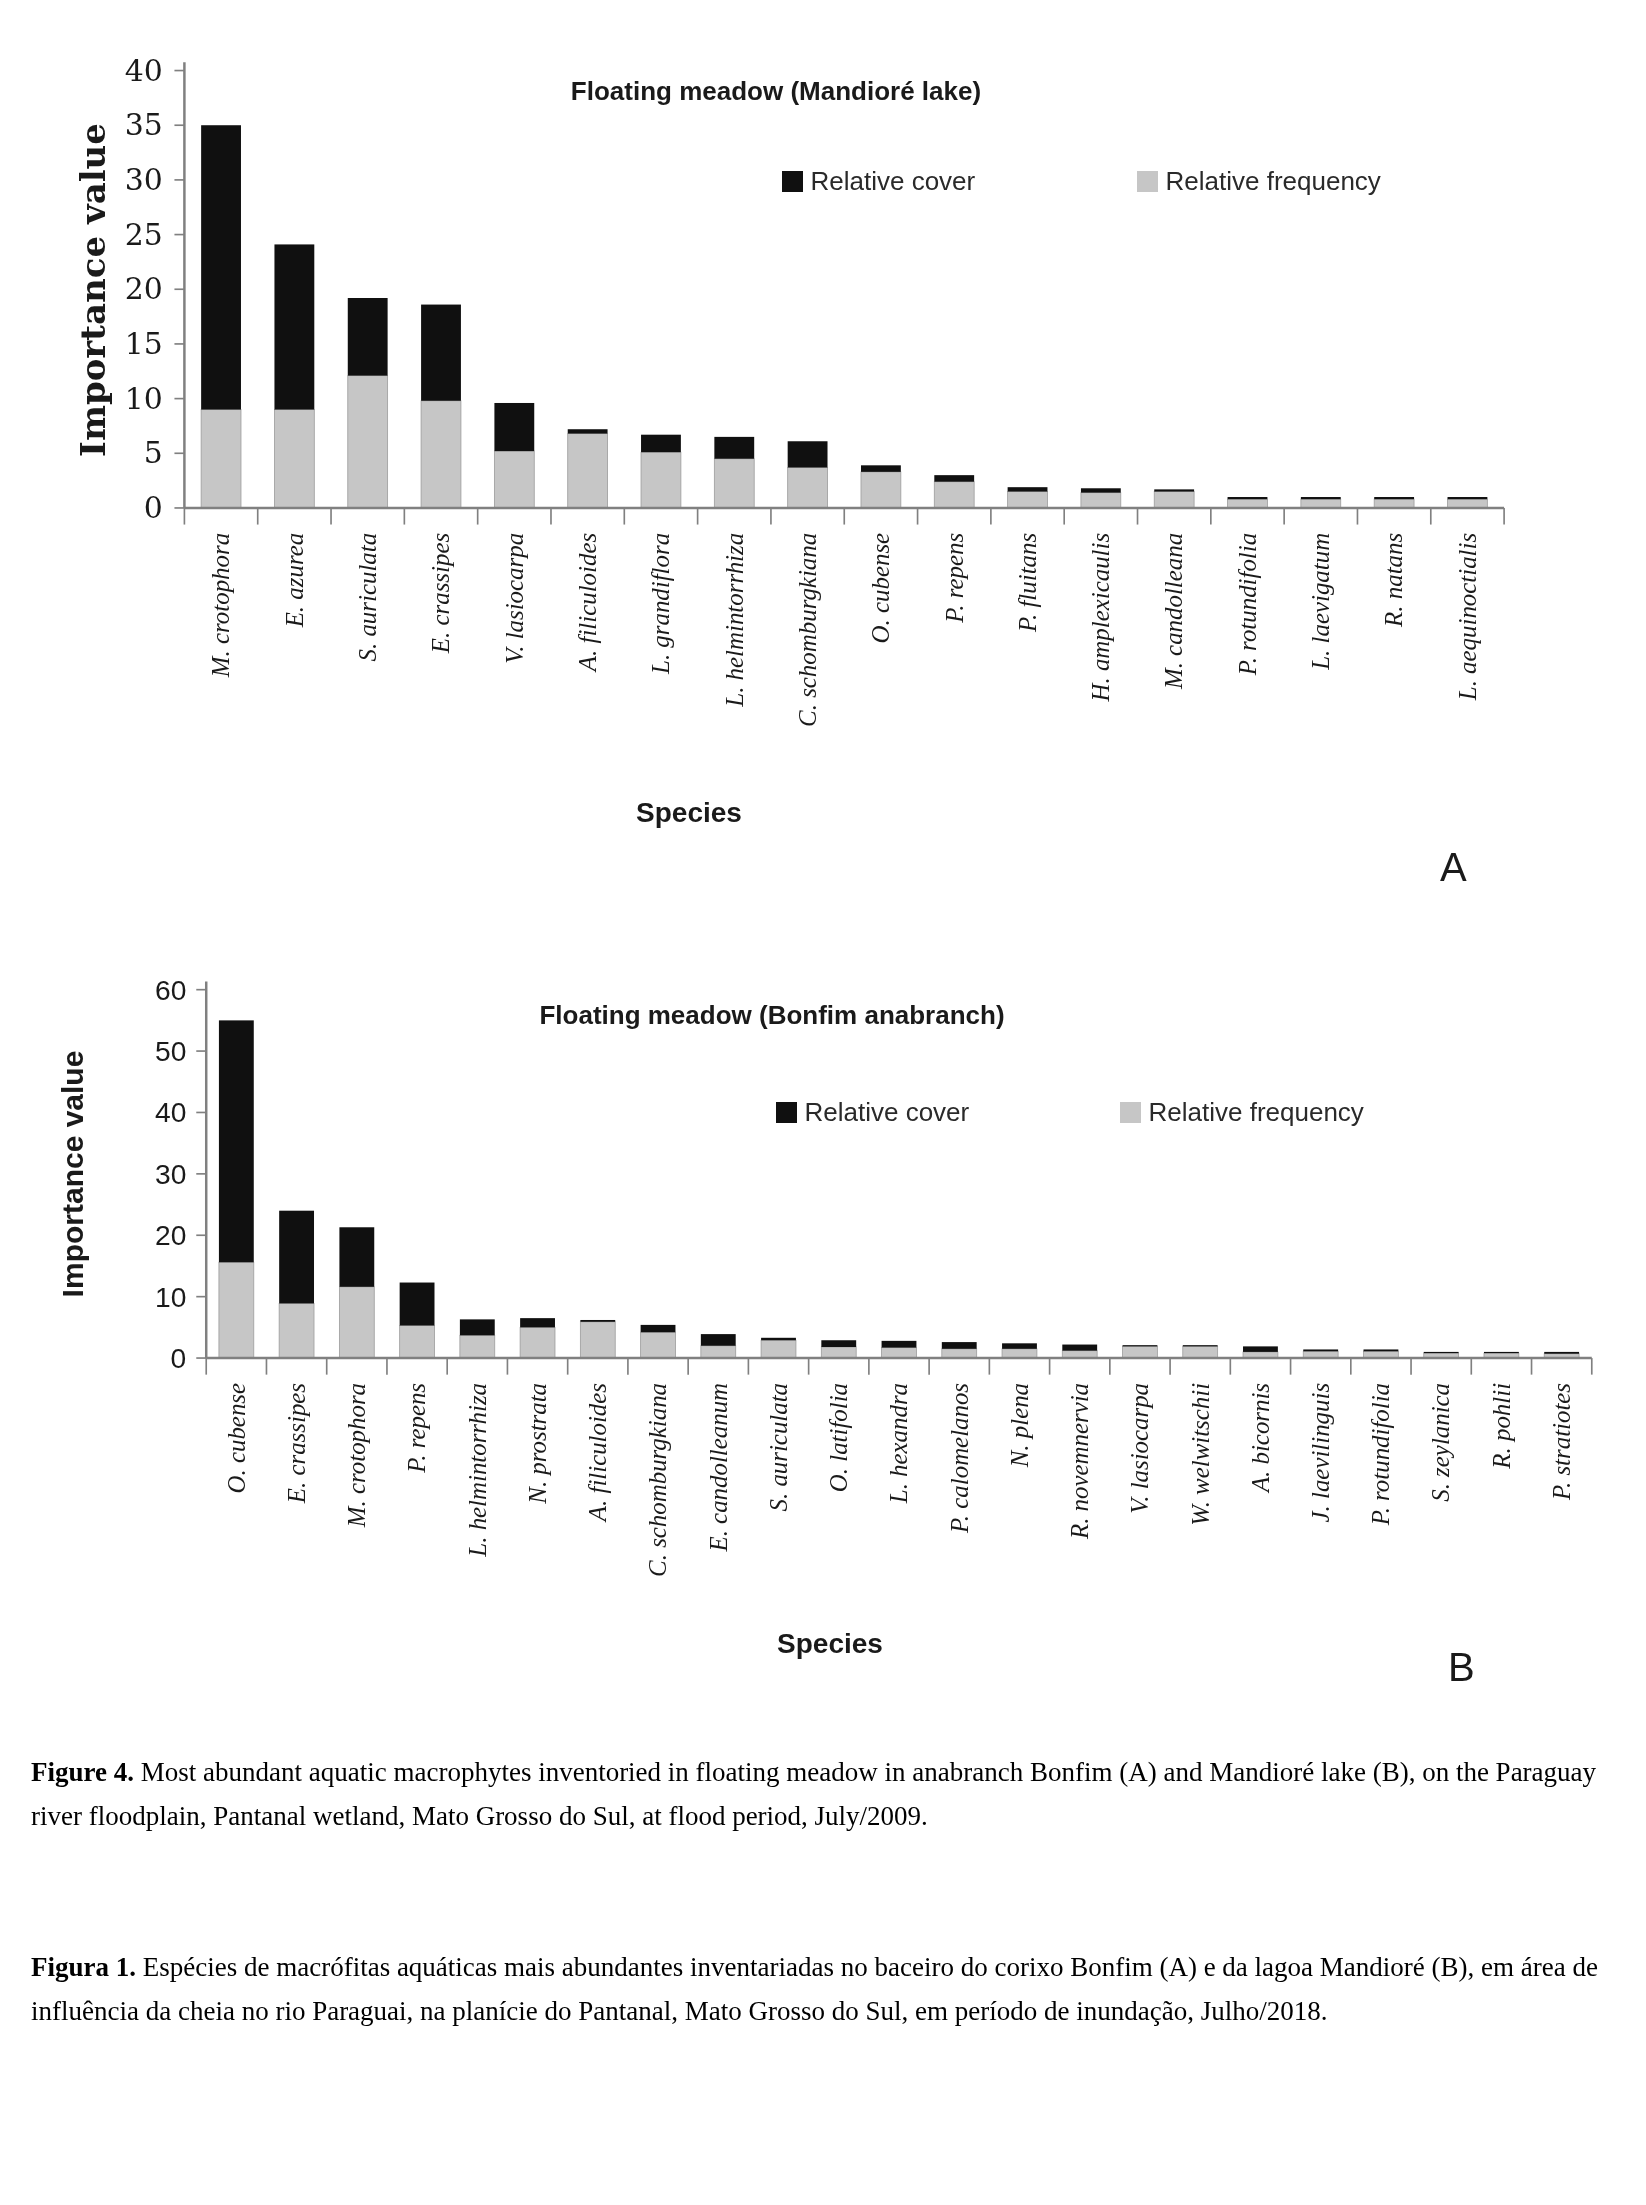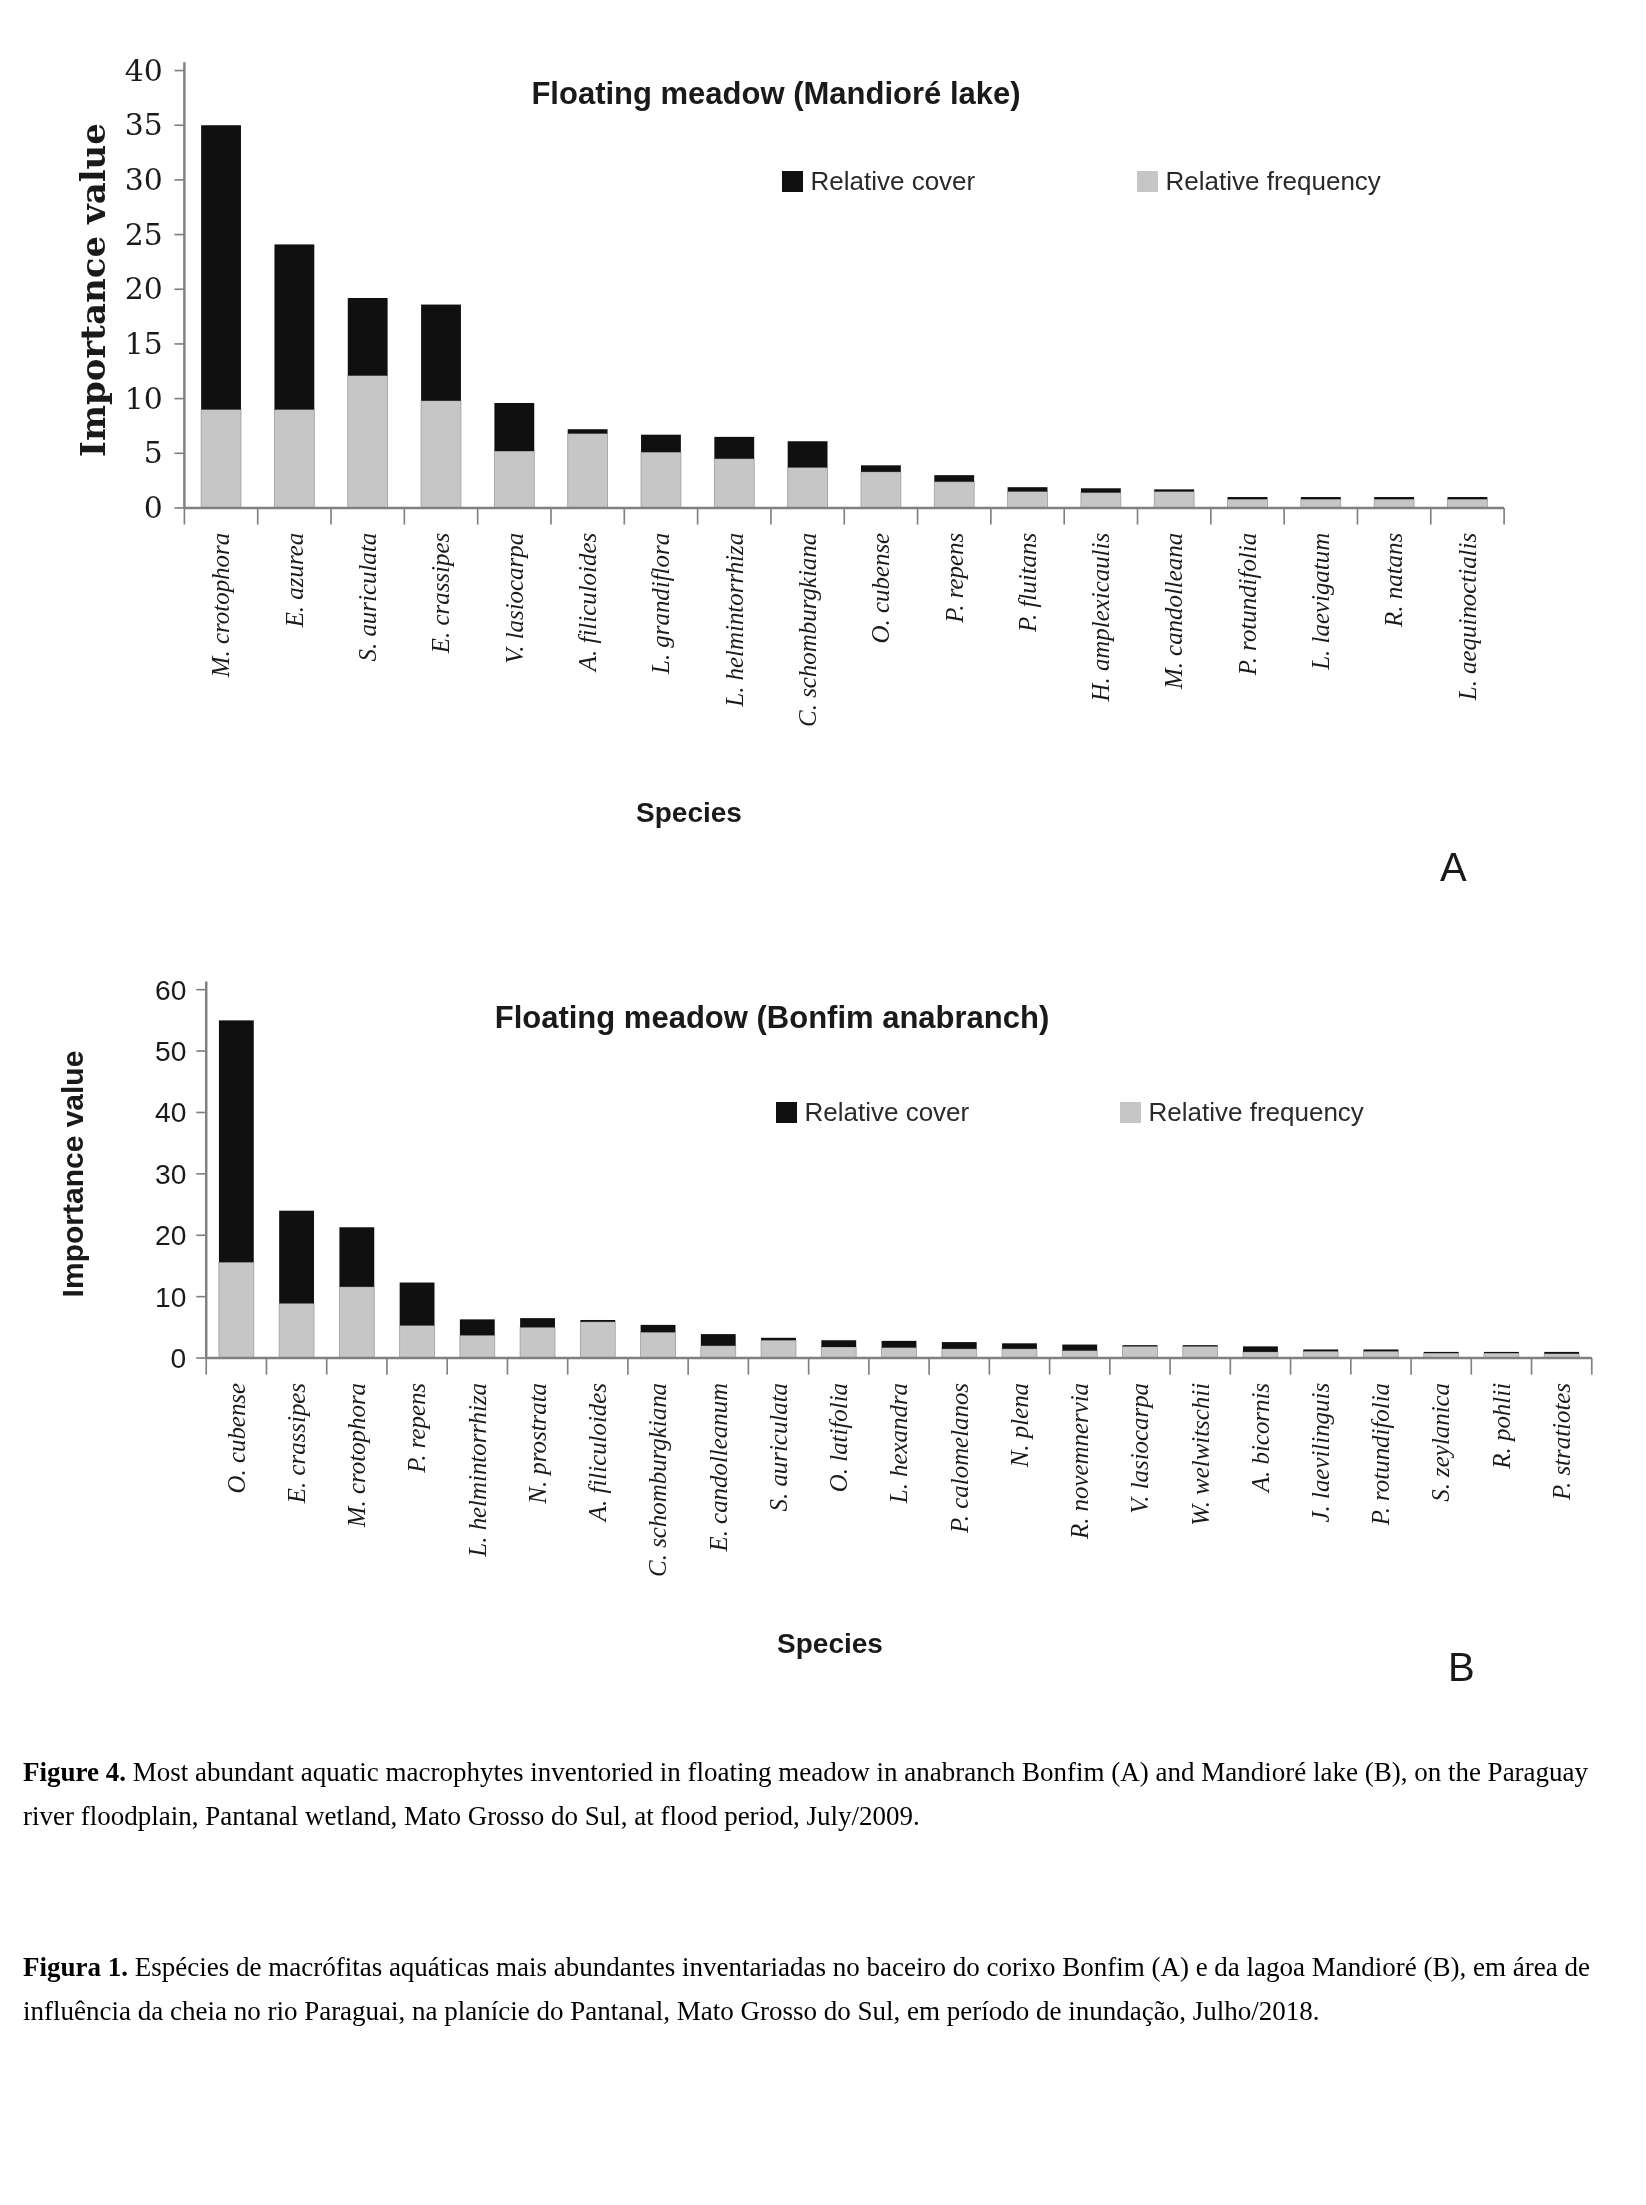--- a/index.html
+++ b/index.html
@@ -2,42 +2,42 @@
 <html style="font-size:13.3px"><head>
 <meta charset="utf-8">
 <style>
   html,body{margin:0;padding:0;background:#ffffff;}
   .page{position:relative;width:1647px;height:2205px;background:#ffffff;overflow:hidden;
         font-family:"Liberation Sans", sans-serif;color:#111;}
   .chart-block{position:absolute;left:0;width:1647px;}
   #chartA{top:0;height:913px;}
   #chartB{top:954px;height:755px;}
   .chart-svg{position:absolute;left:0;top:0;}
-  .chart-title{position:absolute;transform:translateX(-50%);font-weight:bold;font-size:31px;
+  .chart-title{position:absolute;transform:translateX(-50%);font-weight:bold;font-size:26px;
                white-space:nowrap;font-family:"Liberation Sans", sans-serif;color:#1a1a1a;}
   #chartA .chart-title{left:776px;top:76px;}
   #chartB .chart-title{left:772px;top:46px;}
   .legend{position:absolute;height:26.6px;}
   #chartA .legend{top:166px;}
   #chartB .legend{top:143px;}
   .legend-item{position:absolute;display:flex;align-items:center;gap:7.5px;font-size:26px;
                color:#2a2a2a;white-space:nowrap;}
   .swatch{width:21px;height:21px;display:inline-block;flex:0 0 auto;}
   .ylabel{position:absolute;transform:translate(-50%,-50%) rotate(-90deg);white-space:nowrap;
           font-weight:bold;color:#1a1a1a;}
   #chartA .ylabel{left:93px;top:290px;font-family:"DejaVu Serif", serif;font-size:34px;}
   #chartB .ylabel{left:73px;top:220px;font-family:"Liberation Sans", sans-serif;font-size:30px;}
   .xlabel{position:absolute;transform:translateX(-50%);font-weight:bold;font-size:28px;
           color:#1a1a1a;font-family:"Liberation Sans", sans-serif;margin-top:12px;}
   #chartA .xlabel{left:689px;top:785px;}
   #chartB .xlabel{left:830px;top:662px;}
   .corner-label{position:absolute;font-size:40px;color:#1a1a1a;font-family:"Liberation Sans", sans-serif;}
   #chartA .corner-label{left:1440px;top:845px;}
   #chartB .corner-label{left:1448px;top:691px;}
-  .caption{position:absolute;left:23px;width:1589px;font-family:"Liberation Serif", serif;
+  .caption{position:absolute;left:31px;width:1589px;font-family:"Liberation Serif", serif;
            font-size:27px;line-height:1.64;color:#000;margin:0;}
   #caption-en{top:1750px;}
   #caption-pt{top:1945px;}
   .caption b{font-family:"Liberation Serif", serif;}
 </style>
 </head>
 <body>
 
 <div class="page">
 

